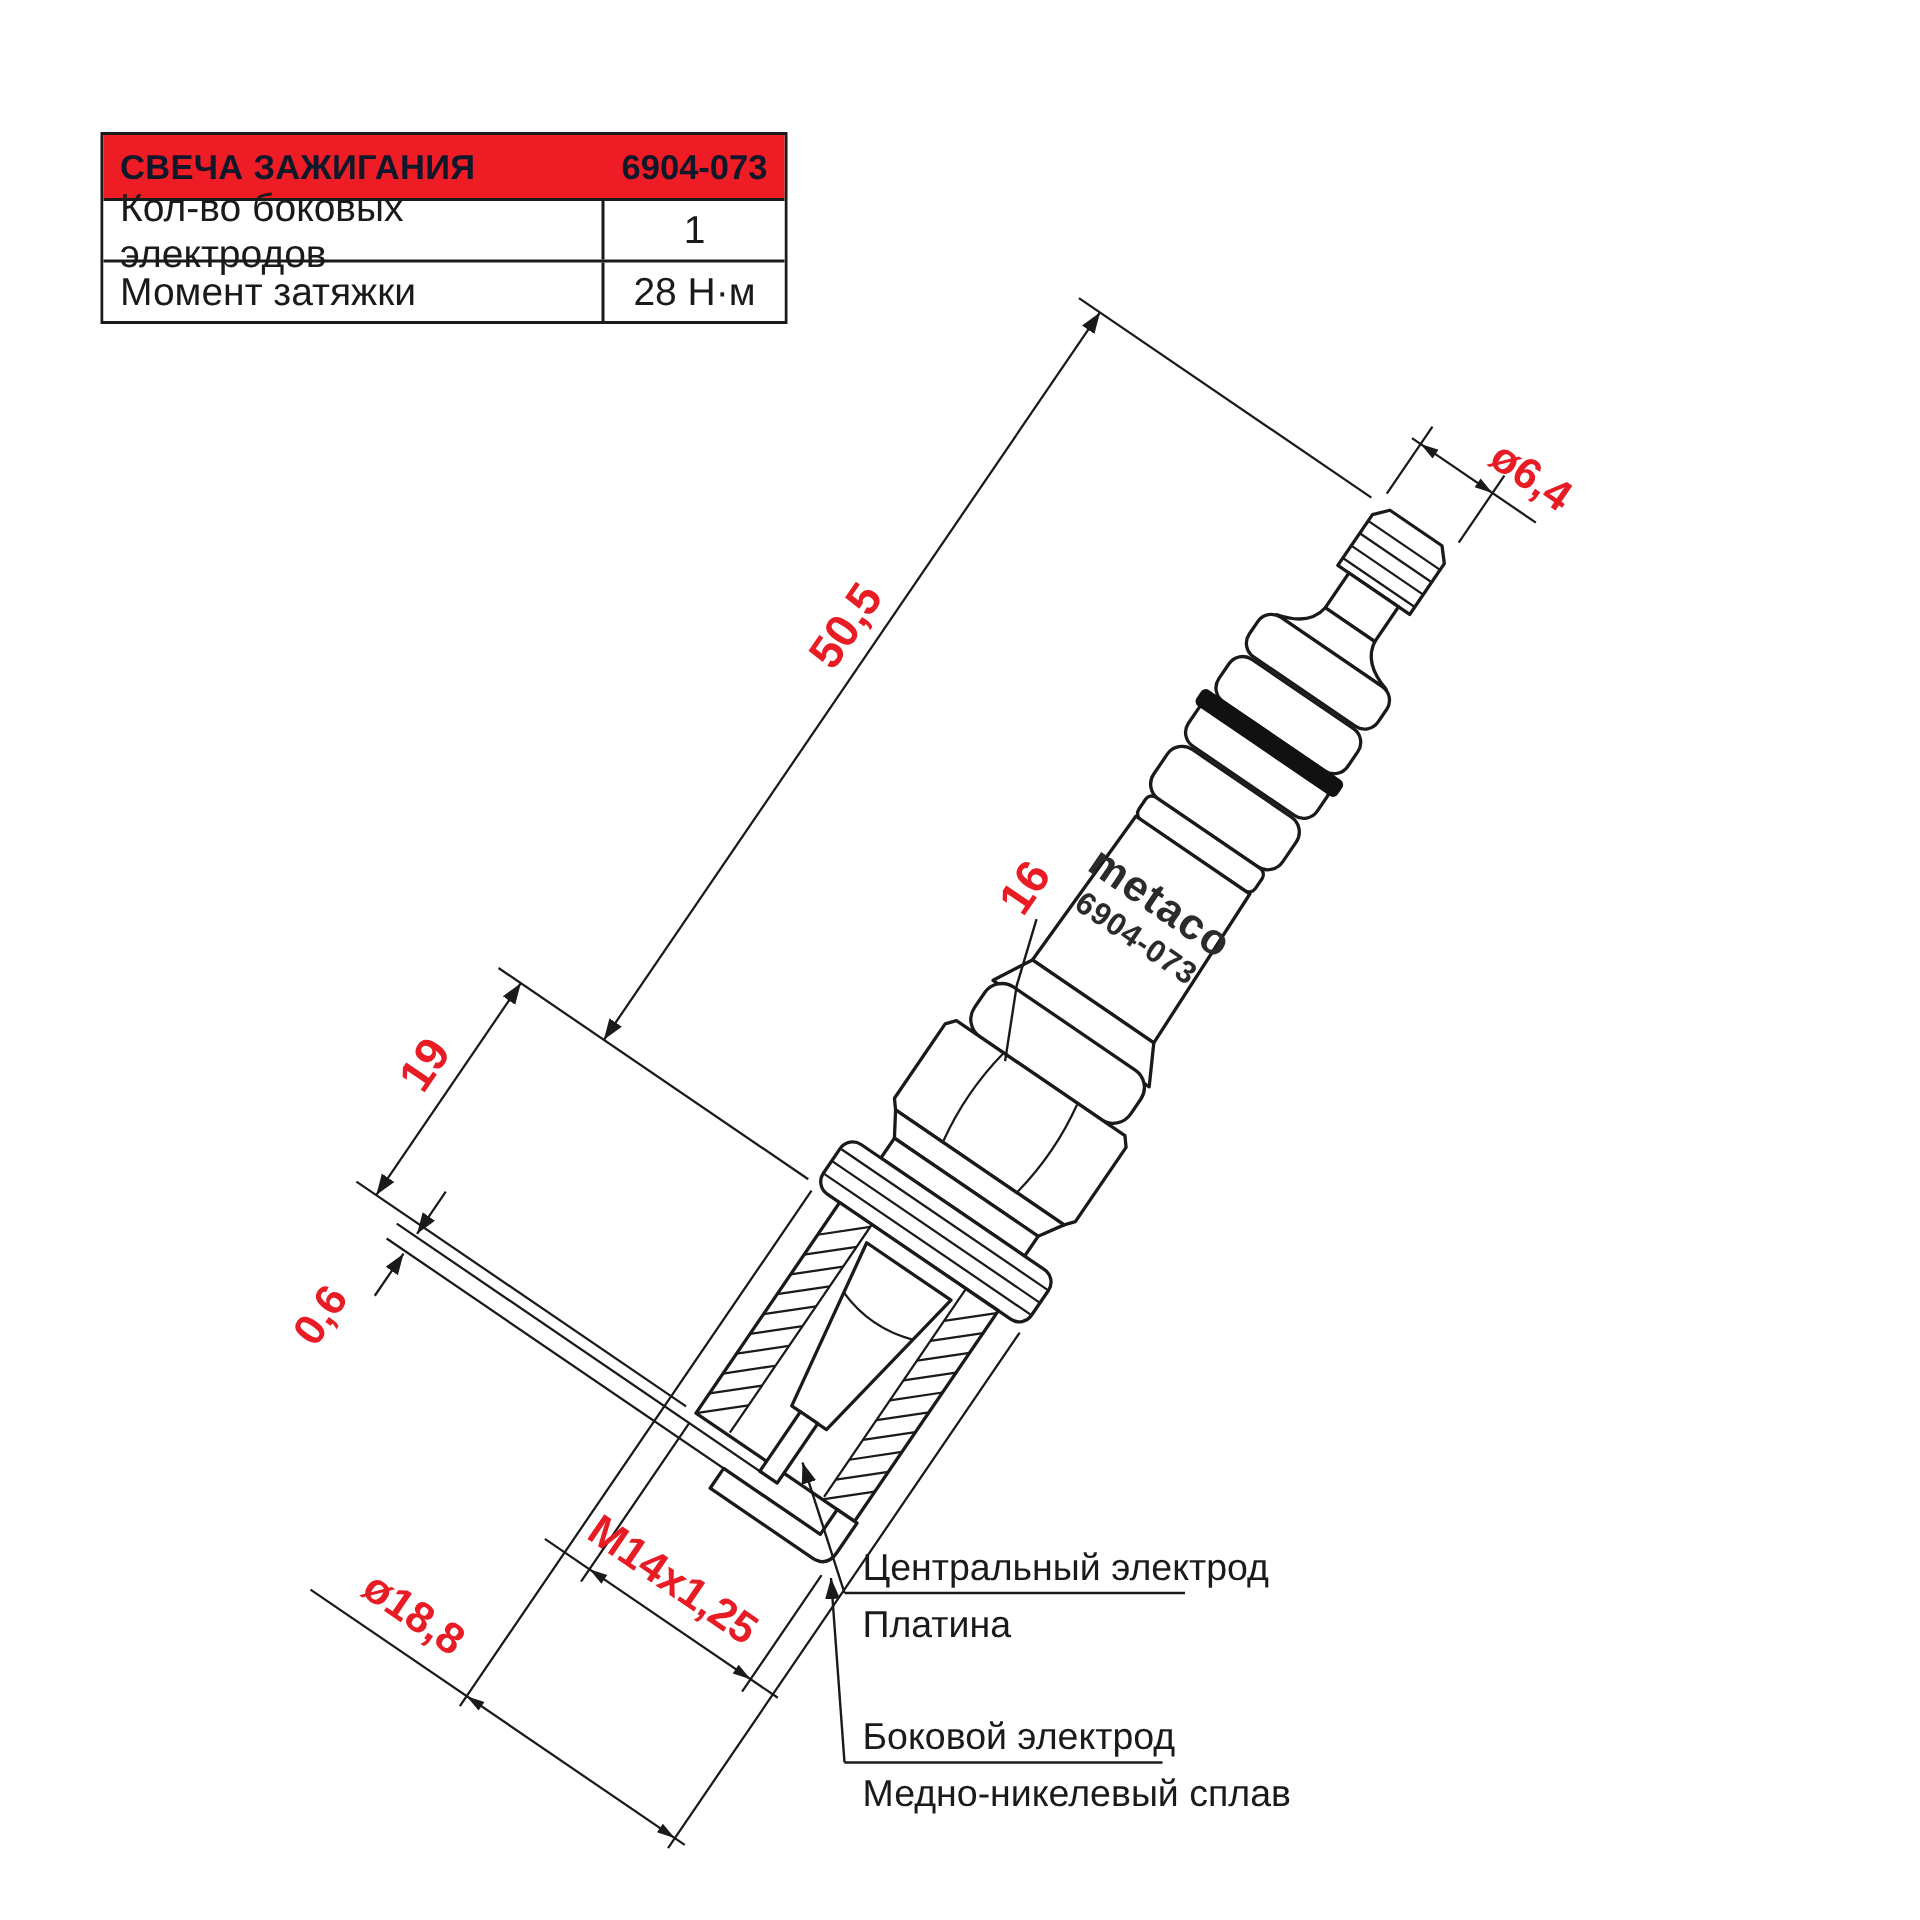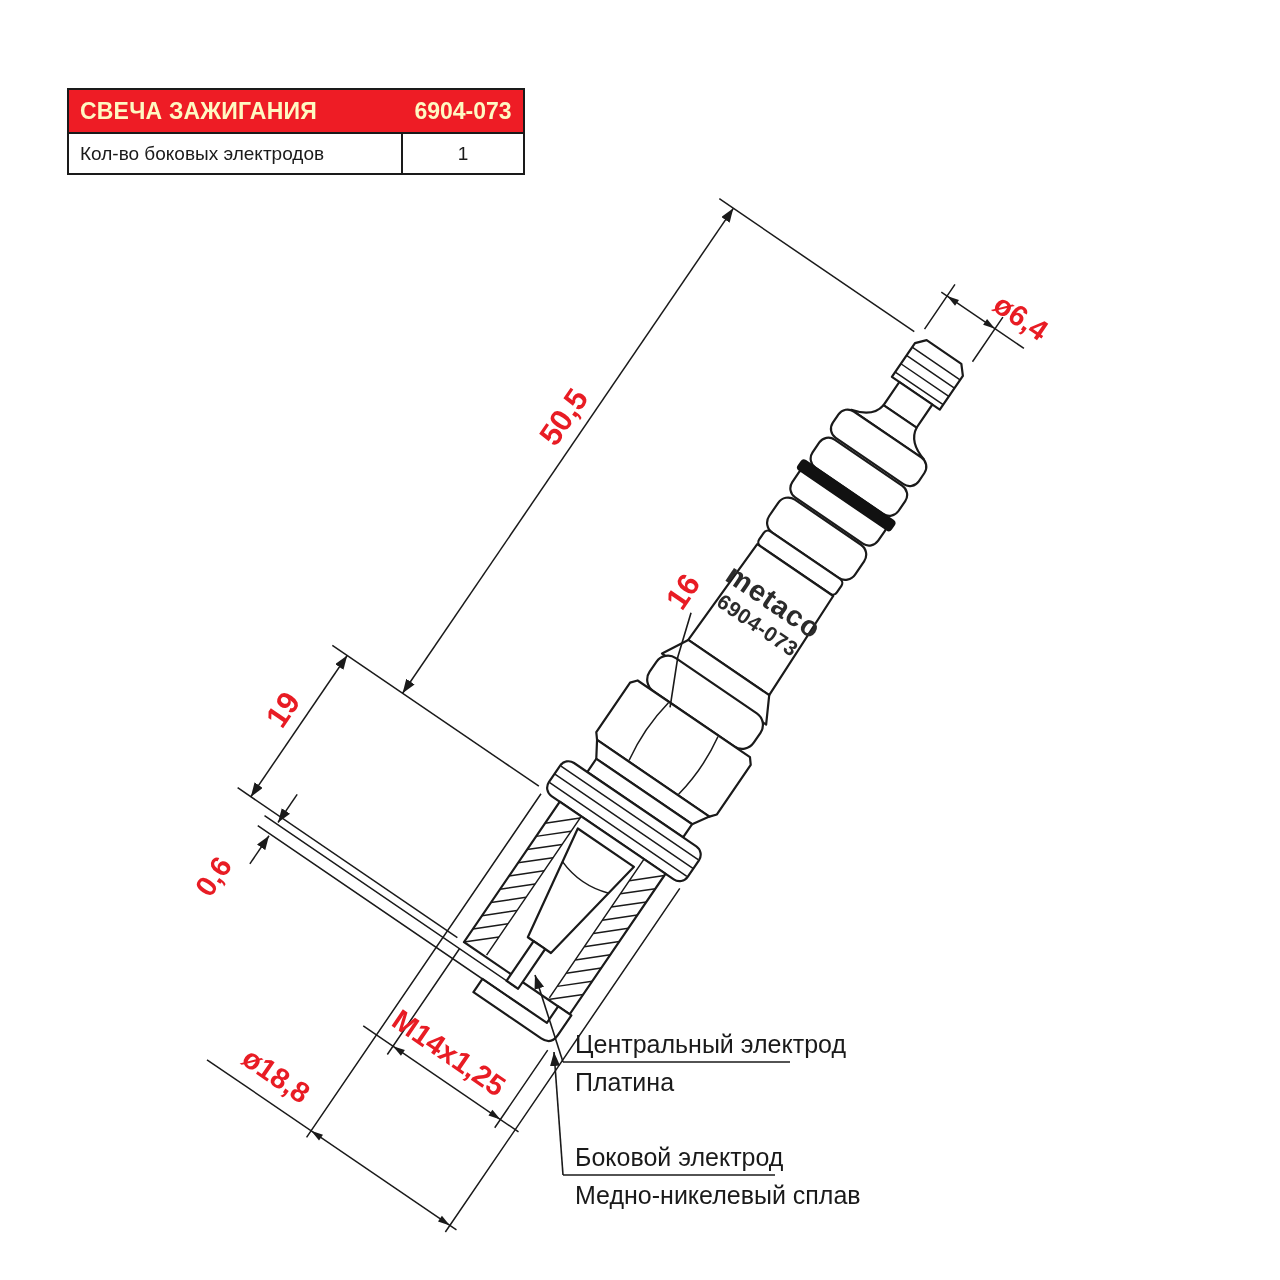--- a/index.html
+++ b/index.html
@@ -1,24 +1,24 @@
 <!DOCTYPE html>
 <html><head>
 <meta charset="utf-8">
 <style>
   html,body{margin:0;padding:0;background:#ffffff;}
   body{width:1280px;height:1280px;position:relative;font-family:"Liberation Sans",sans-serif;overflow:hidden;}
   #stage{position:absolute;left:0;top:0;width:1280px;height:1280px;}
   svg{position:absolute;left:0;top:0;}
   
   .spec-table{position:absolute;left:67px;top:88px;width:458px;border:2px solid #1a1a1a;box-sizing:border-box;background:#fff;}
-  .spec-header{display:flex;align-items:center;height:42px;background:#ee1c25;color:#fef9c3;font-weight:bold;font-size:23px;}
+  .spec-header{display:flex;align-items:center;height:42px;background:#ee1c25;color:#0f172a;font-weight:bold;font-size:23px;}
   .spec-header .h-title{flex:1;padding-left:11px;letter-spacing:.2px;}
   .spec-header .h-code{width:120px;text-align:center;}
-  .spec-row{display:flex;align-items:center;height:39px;border-top:2px solid #1a1a1a;font-size:19px;color:#1a1a1a;background:#fff;}
+  .spec-row{display:flex;align-items:center;height:39px;border-top:2px solid #1a1a1a;font-size:26px;color:#1a1a1a;background:#fff;}
   .spec-row .r-label{flex:1;padding-left:11px;}
   .spec-row .r-value{width:120px;align-self:stretch;display:flex;align-items:center;justify-content:center;border-left:2px solid #1a1a1a;}
   
   .part{fill:#ffffff;stroke:#1a1a1a;stroke-width:2.2;stroke-linejoin:round;}
   .detail{fill:none;stroke:#1a1a1a;stroke-width:1.5;}
   .dimline{fill:none;stroke:#1a1a1a;stroke-width:1.5;}
   .leader{fill:none;stroke:#1a1a1a;stroke-width:1.6;}
   .ah{fill:#1a1a1a;stroke:none;}
   .band{fill:#111111;stroke:none;}
   .dimtext{fill:#e81c24;font-weight:bold;font-size:31px;}
@@ -155,15 +155,19 @@
 
   <div class="spec-table">
     <div class="spec-header">
       <div class="h-title">СВЕЧА ЗАЖИГАНИЯ</div>
       <div class="h-code">6904-073</div>
     </div>
     <div class="spec-row">
       <div class="r-label">Кол-во боковых электродов</div>
       <div class="r-value">1</div>
     </div>
+    <div class="spec-row">
+      <div class="r-label">Момент затяжки</div>
+      <div class="r-value">28 Н·м</div>
+    </div>
   </div>
 
 </div>
 
 </body></html>

